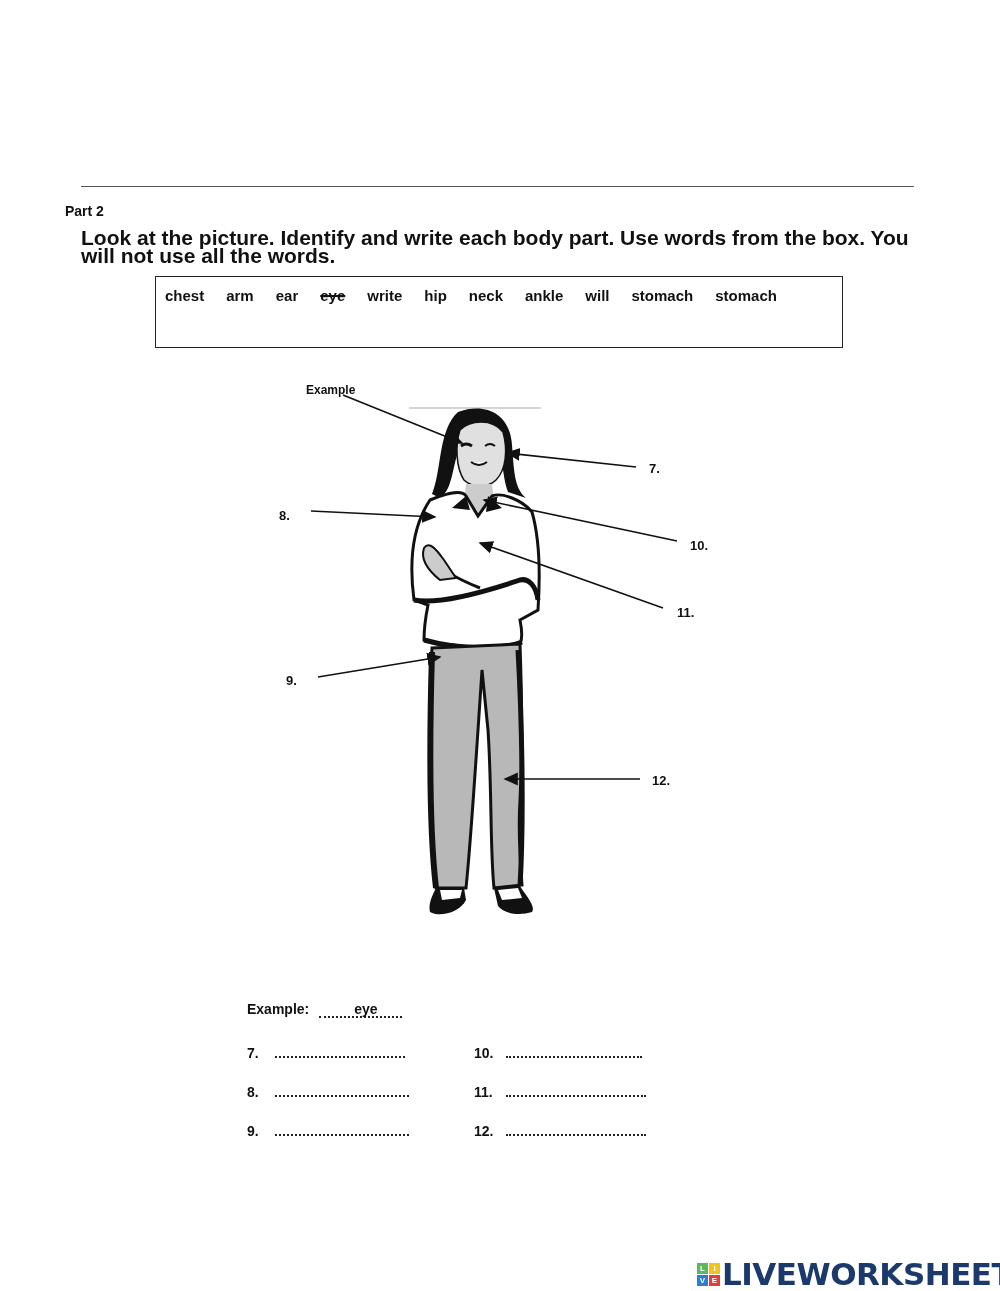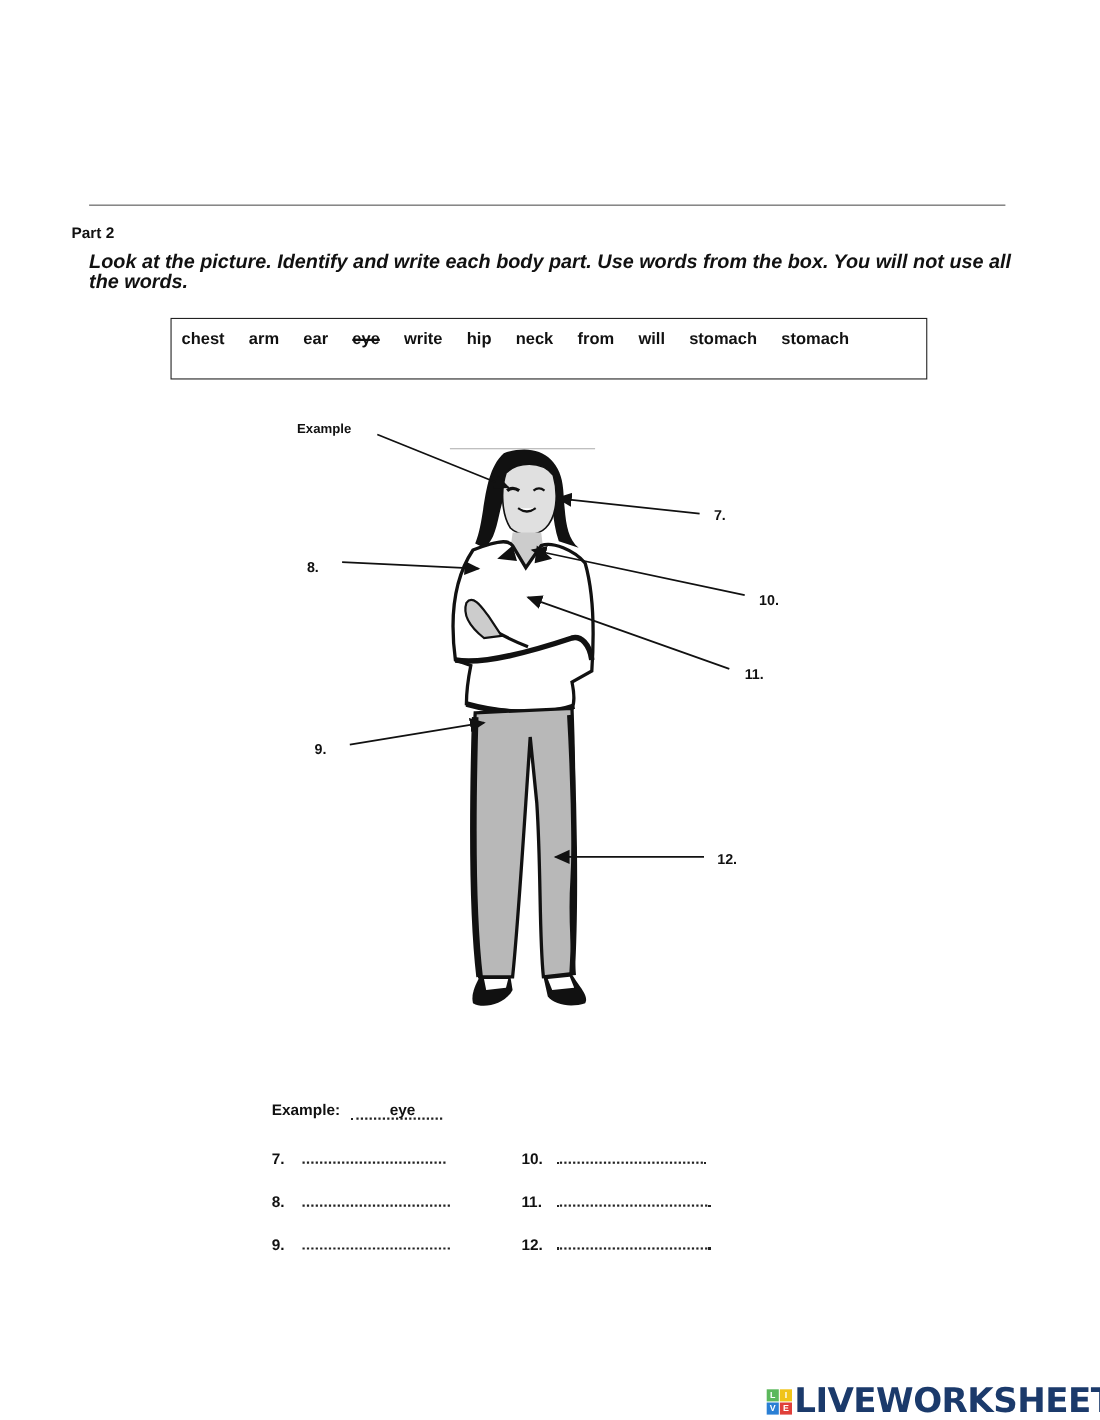--- a/index.html
+++ b/index.html
@@ -2,30 +2,30 @@
 <html><head>
 <meta charset="utf-8">
 <style>
   html, body { margin: 0; padding: 0; background: #ffffff; }
   body { width: 1000px; height: 1291px; position: relative; overflow: hidden;
          font-family: "Liberation Sans", "DejaVu Sans", sans-serif; color: #111; }
   .rule { position: absolute; left: 81px; top: 186px; width: 833px; height: 0;
           border-top: 1.5px solid #555; }
   .part-title { position: absolute; left: 65px; top: 187px; font-size: 14px; font-weight: bold; margin-top: 16px; }
   .instructions { position: absolute; left: 81px; top: 229px; width: 840px;
-                  font-size: 18px; font-weight: bold; line-height: 18px; font-style: italic; }
-  .word-box { position: absolute; left: 155px; top: 289px; width: 688px; height: 56px;
+                  font-size: 21px; font-weight: bold; line-height: 18px; }
+  .word-box { position: absolute; left: 155px; top: 276px; width: 688px; height: 72px;
               border: 1.2px solid #222; box-sizing: border-box; padding-left: 40px; }
   .word-list { position: absolute; left: 9px; top: 10px; display: flex; gap: 0;
                font-size: 15px; font-weight: bold; }
   .word { margin-right: 22px; white-space: nowrap; }
   .word.used { text-decoration: line-through; text-decoration-thickness: 2px; }
   .figure { position: absolute; left: 0; top: 0; width: 1000px; height: 1000px; }
   .lbl { position: absolute; font-size: 13px; font-weight: bold; }
-  .lbl.small { font-size: 12px; }
+  .lbl.small { font-size: 12px; margin-left: 36px; }
   .answers { position: absolute; left: 215px; top: 998px; font-size: 14px; font-weight: bold; }
   .ans-row { position: absolute; white-space: nowrap; display: flex; align-items: baseline; }
   .ans-num { display: inline-block; padding-left: 32px; }
   .dots { display: inline-block; border-bottom: 2px dotted #222; height: 14px; }
   .example-value { display: inline-block; border-bottom: 2px dotted #222; padding: 0 24px 0 35px;
                    font-weight: bold; line-height: 13px; }
   .logo { position: absolute; left: 697px; top: 1256px; display: flex; align-items: center; }
   .logo-squares { display: grid; grid-template-columns: 11px 11px; grid-template-rows: 11px 11px;
                   gap: 1px; margin-right: 2px; }
   .sq { font-size: 8px; color: #fff; font-weight: bold; text-align: center; line-height: 11px; }
@@ -41,21 +41,21 @@
 
 <div class="word-box">
   <div class="word-list">
     <span class="word">chest</span>
     <span class="word">arm</span>
     <span class="word">ear</span>
     <span class="word used">eye</span>
     <span class="word">write</span>
     <span class="word">hip</span>
     <span class="word">neck</span>
-    <span class="word">from</span>
+    <span class="word">ankle</span>
     <span class="word">will</span>
     <span class="word">stomach</span>
     <span class="word">stomach</span>
   </div>
 </div>
 
 <svg class="figure" viewBox="0 0 1000 1000" width="1000" height="1000">
   <defs>
     <marker id="ah" markerWidth="10" markerHeight="10" refX="8" refY="5" orient="auto">
       <path d="M0,1 L9,5 L0,9 Z" fill="#111"></path>

